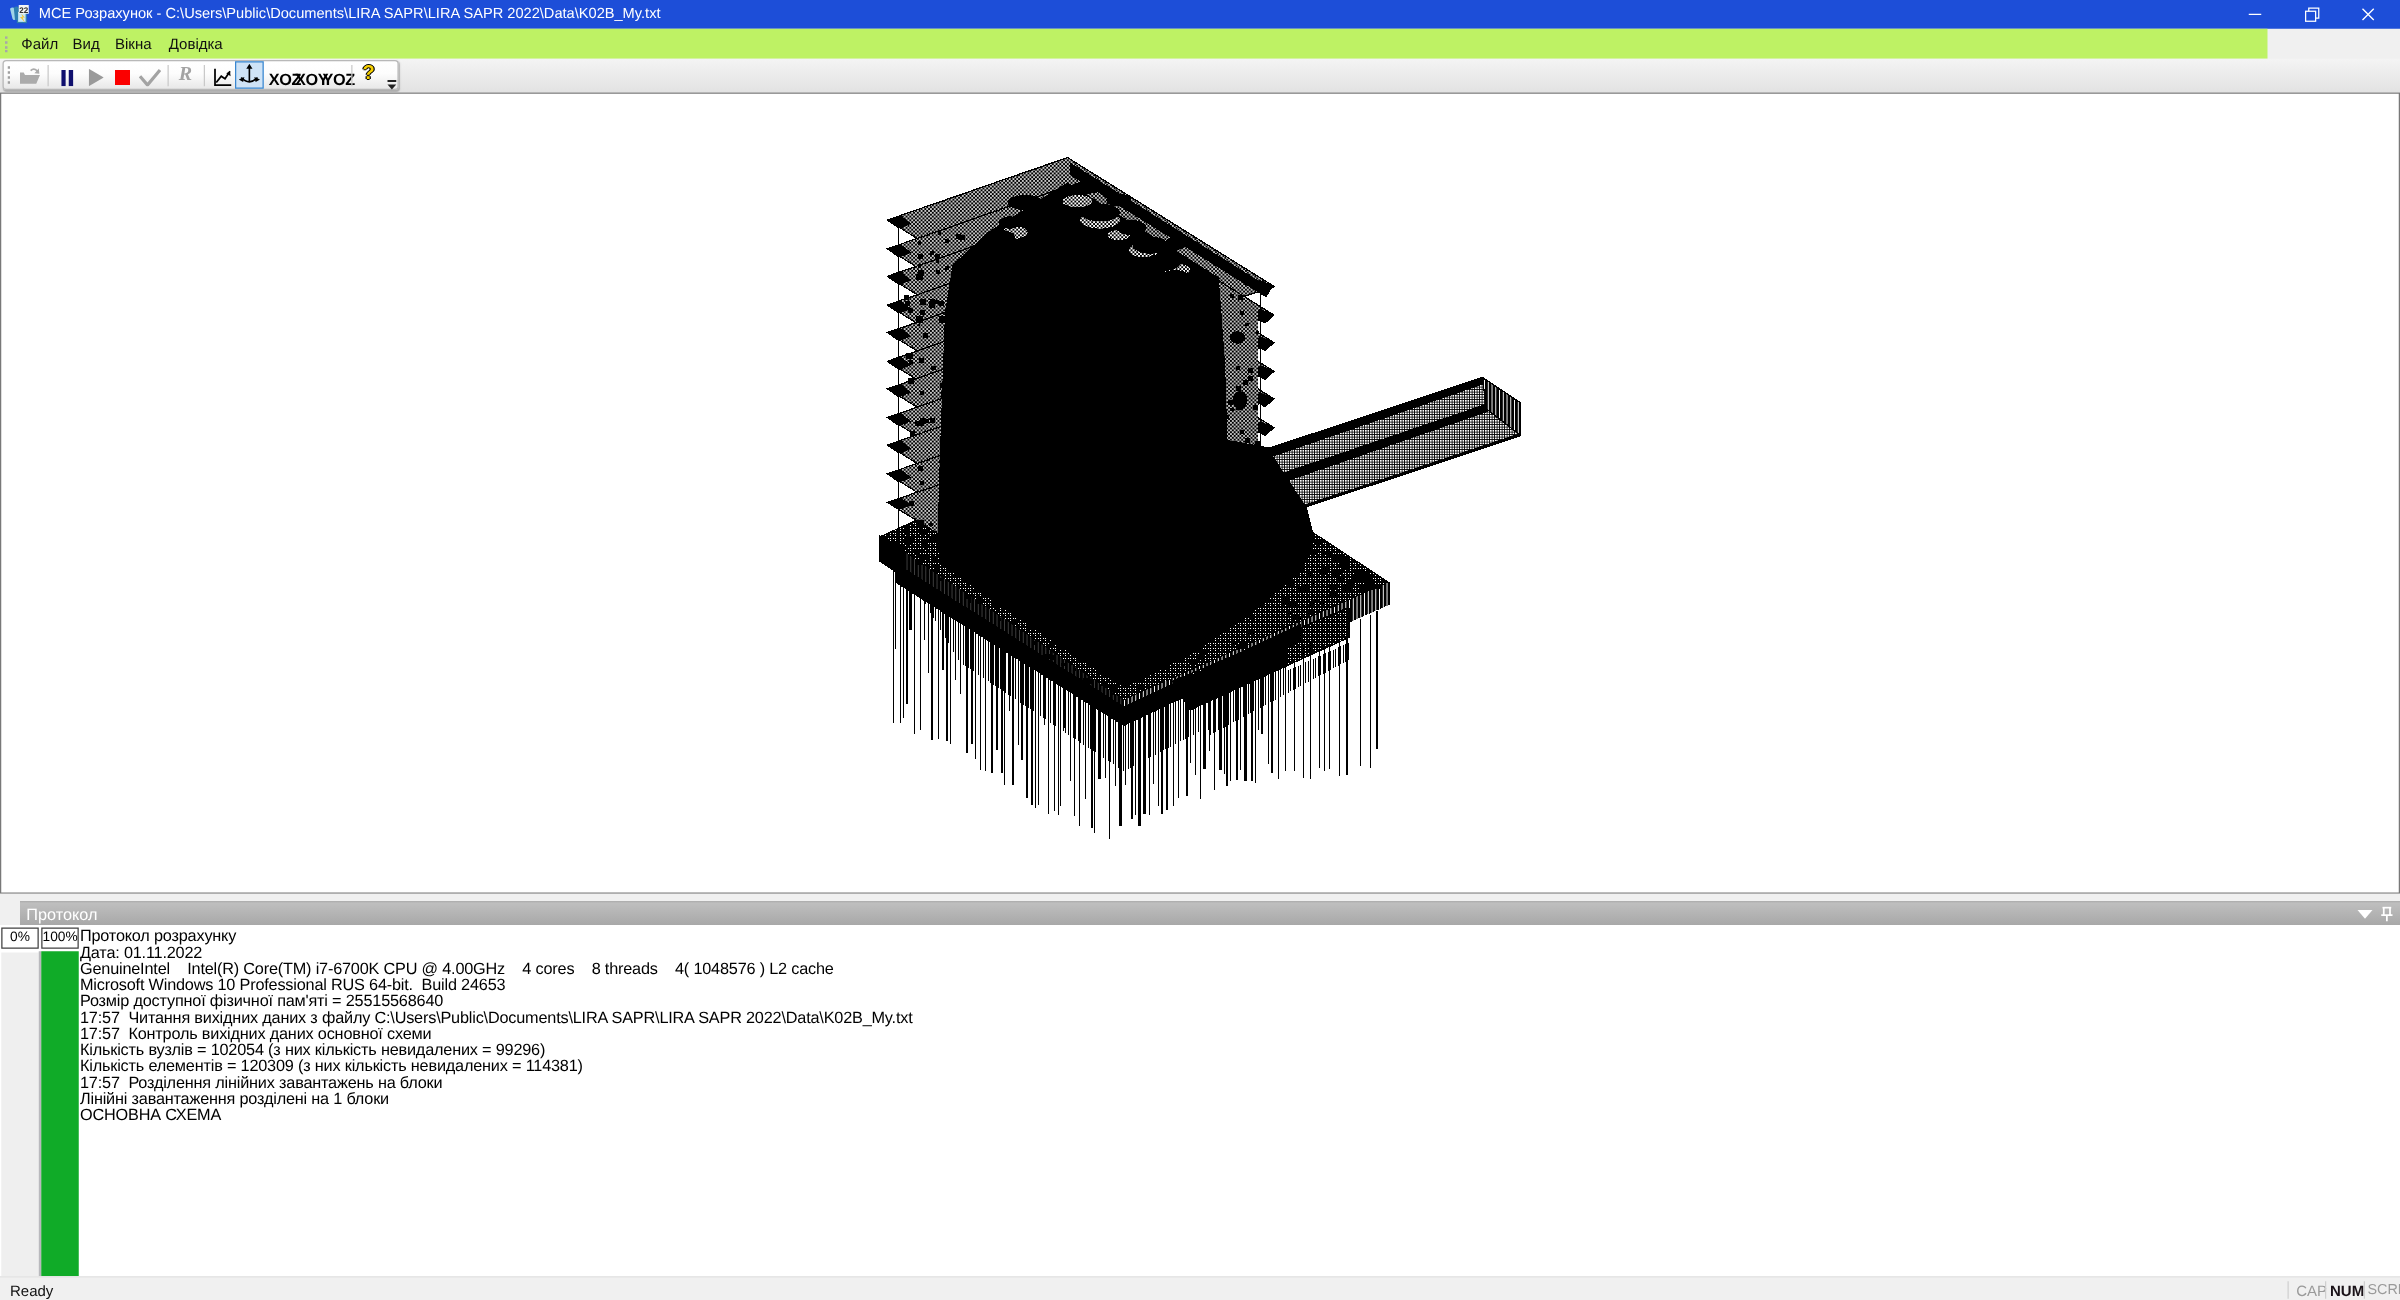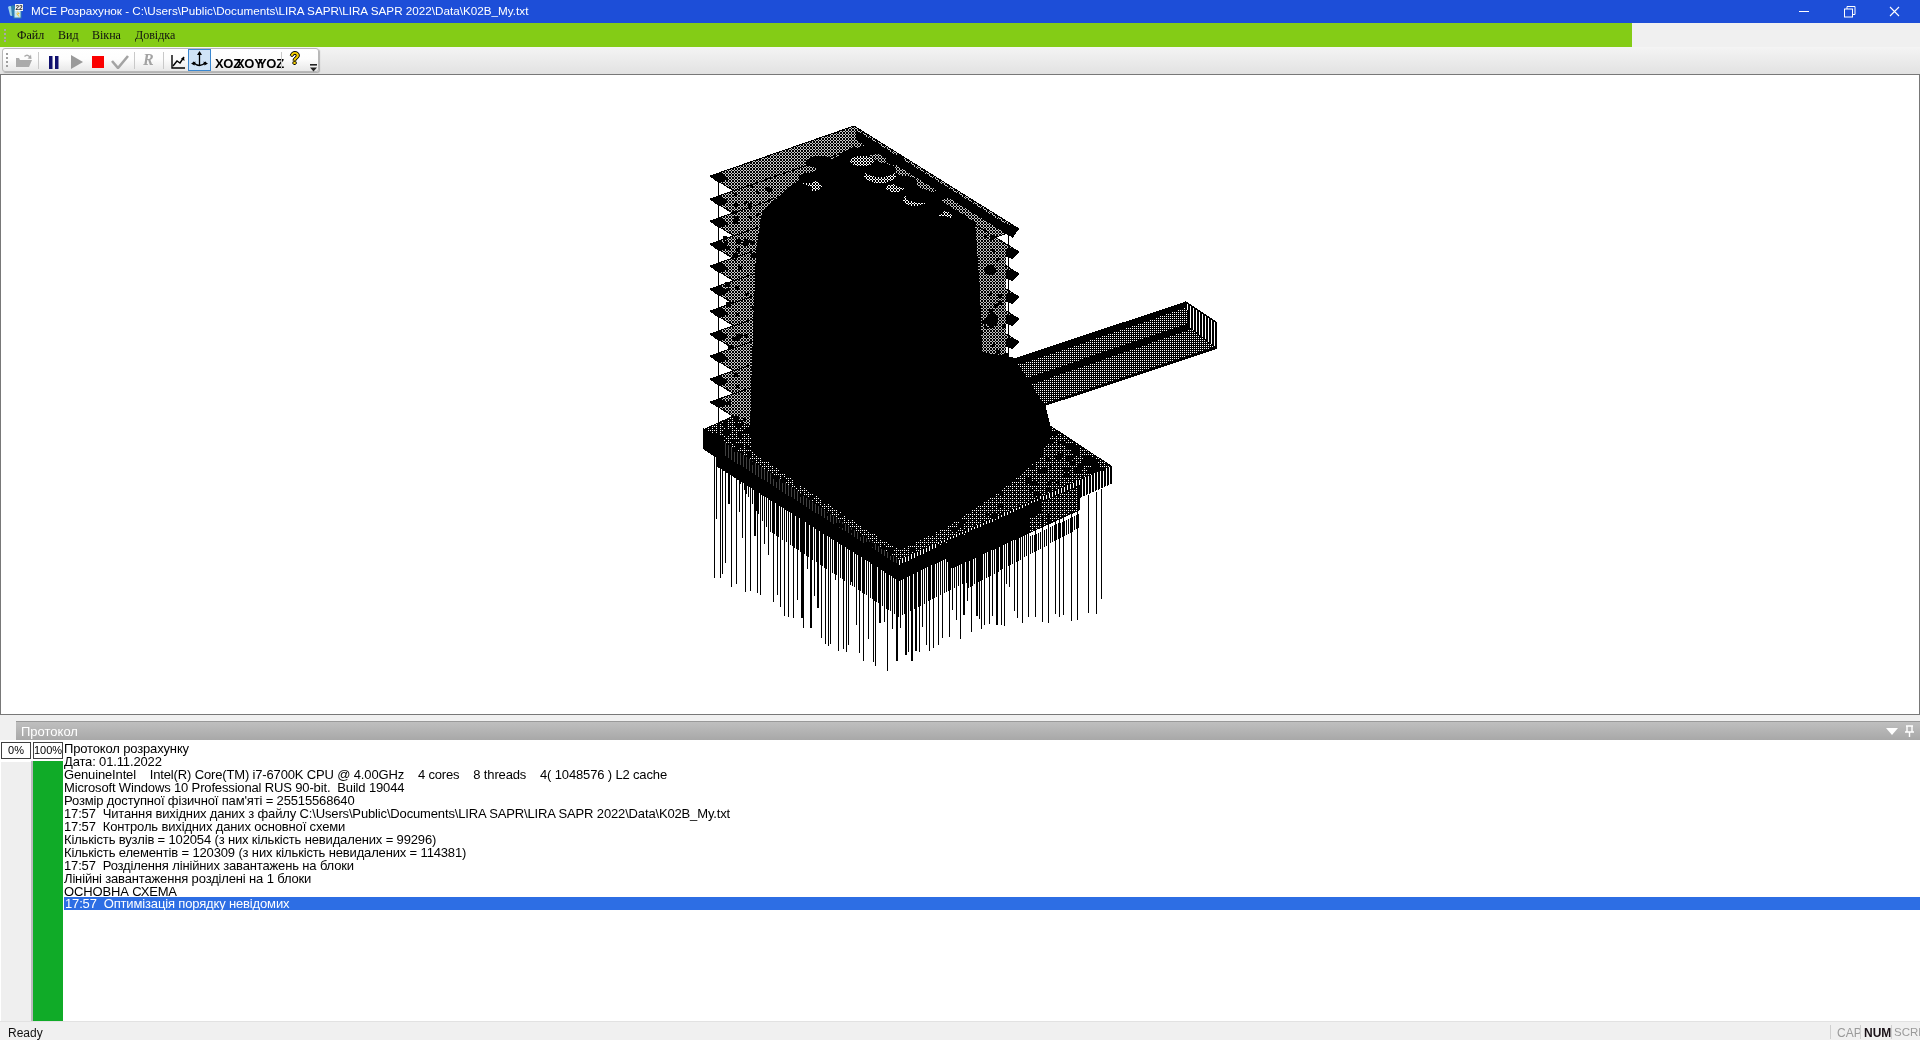--- a/index.html
+++ b/index.html
@@ -1,21 +1,21 @@
 <!DOCTYPE html>
 <html><head><meta charset="utf-8"><style>
 * { margin:0; padding:0; box-sizing:border-box; }
 body { width:1920px; height:1040px; overflow:hidden; font-family:"Liberation Sans", sans-serif; background:#f0f0f0; position:relative; }
 .abs { position:absolute; }
 
 #title { left:0; top:0; width:1920px; height:23px; background:#1d4ed8; }
 #title .txt { position:absolute; left:31px; top:4px; color:#fff; font-size:11.7px; white-space:pre; }
 .wbtn { position:absolute; top:0; width:45px; height:23px; }
 
-#menu { left:0; top:23px; width:1632px; height:24px; background:#84cc16;font-family:Liberation Serif, serif; }
+#menu { left:0; top:23px; width:1814px; height:24px; background:#bef264; }
 .mi { position:absolute; top:5px; font-size:12px; color:#111; }
 
 #tband { left:0; top:47px; width:1920px; height:27px; background:linear-gradient(#f4f4f4,#e2e2e2); }
 #tbar { position:absolute; left:2px; top:1px; width:317px; height:24px; border-radius:3px; border:1px solid #b8b8b8; background:linear-gradient(#ffffff,#fdfdfd 45%,#e8e8e8); box-shadow:1px 1px 1px rgba(120,120,120,.5); }
 .sep { position:absolute; top:3px; width:1px; height:17px; background:#c9c9c9; }
 .tbtxt { position:absolute; top:7px; font-size:13px; font-weight:bold; color:#000; letter-spacing:-0.3px; }
 
 #canvas { left:0; top:74px; width:1920px; height:641px; background:#fff; border:1px solid #787878; }
 
 #split { left:0; top:715px; width:1920px; height:6px; background:#f0f0f0; }
@@ -749,30 +749,29 @@
 </div>
 <div class="abs" id="pbody">
   <div class="pbtn" style="left:1px;width:30px">0%</div>
   <div class="pbtn" style="left:33px;width:30px">100%</div>
   <div id="gcol0"></div>
   <div style="position:absolute;left:31px;top:21px;width:2px;height:260px;background:#b9b9bd"></div>
   <div id="gcol"></div>
 <div class="ll" style="top:2px">Протокол розрахунку</div>
 <div class="ll" style="top:15px">Дата: 01.11.2022</div>
 <div class="ll" style="top:28px">GenuineIntel    Intel(R) Core(TM) i7-6700K CPU @ 4.00GHz    4 cores    8 threads    4( 1048576 ) L2 cache</div>
-<div class="ll" style="top:41px">Microsoft Windows 10 Professional RUS 90-bit.  Build 19044</div>
+<div class="ll" style="top:41px">Microsoft Windows 10 Professional RUS 64-bit.  Build 24653</div>
 <div class="ll" style="top:54px">Розмір доступної фізичної пам'яті = 25515568640</div>
 <div class="ll" style="top:67px">17:57  Читання вихідних даних з файлу C:\Users\Public\Documents\LIRA SAPR\LIRA SAPR 2022\Data\K02B_My.txt</div>
 <div class="ll" style="top:80px">17:57  Контроль вихідних даних основної схеми</div>
 <div class="ll" style="top:93px">Кількість вузлів = 102054 (з них кількість невидалених = 99296)</div>
 <div class="ll" style="top:106px">Кількість елементів = 120309 (з них кількість невидалених = 114381)</div>
 <div class="ll" style="top:119px">17:57  Розділення лінійних завантажень на блоки</div>
 <div class="ll" style="top:132px">Лінійні завантаження розділені на 1 блоки</div>
 <div class="ll" style="top:145px">ОСНОВНА СХЕМА</div>
-<div class="ll hl" style="top:157px">17:57  Оптимізація порядку невідомих</div>
 </div>
 <div class="abs" id="status">
   <div class="skey" style="left:8px">Ready</div>
   <div class="ssep" style="left:1830px"></div>
   <div class="skey" style="left:1837px;color:#9a9a9a">CAP</div>
   <div class="ssep" style="left:1860px"></div>
   <div class="skey" style="left:1864px;color:#1a1218;font-weight:bold">NUM</div>
   <div class="ssep" style="left:1891px"></div>
   <div class="skey" style="left:1894px;color:#9a9a9a;font-size:11.5px">SCRL</div>
 </div>

